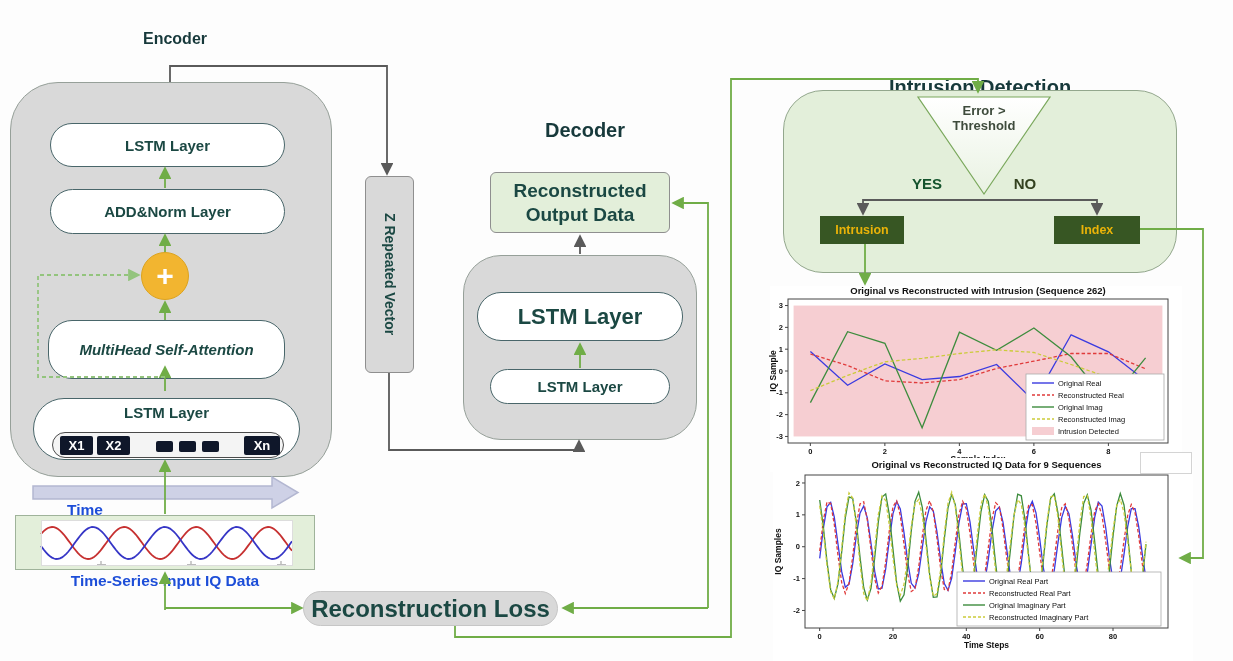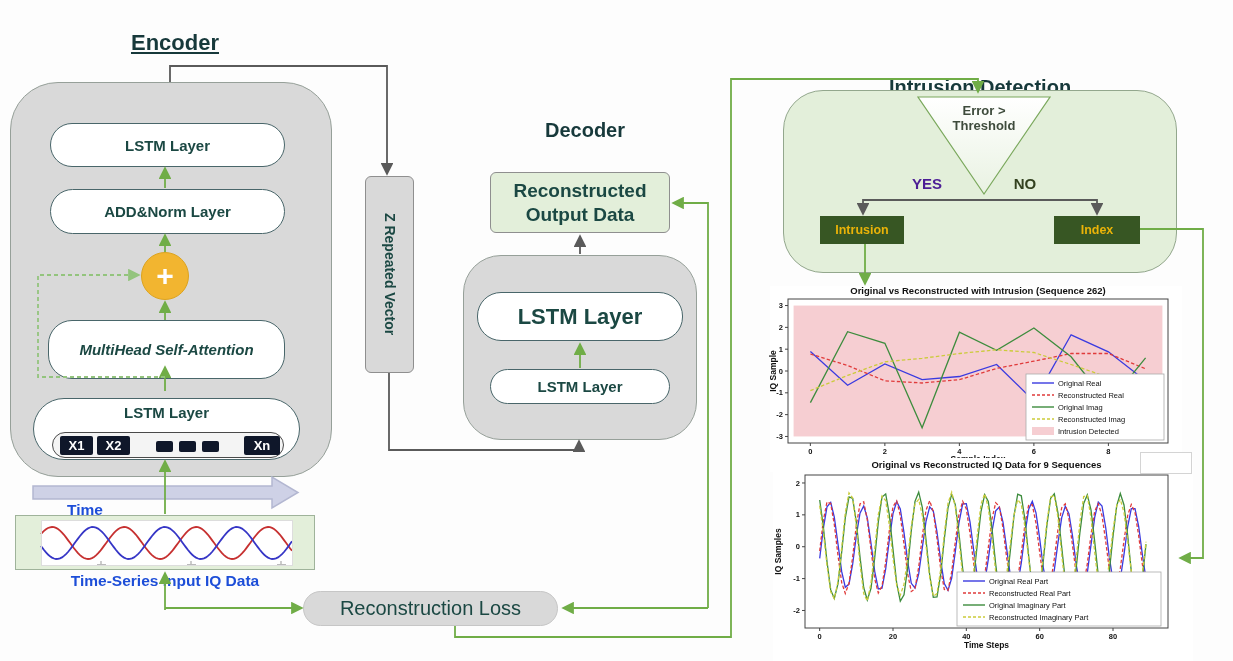--- a/index.html
+++ b/index.html
@@ -24,21 +24,21 @@
   svg{overflow:visible;}
   svg text{font-family:"Liberation Sans",sans-serif;}
   #overlay{position:absolute;left:0;top:0;z-index:3;pointer-events:none;}
   .chart{position:absolute;z-index:2;background:#fff;}
 </style>
 </head>
 <body>
 
 <div id="stage">
 
-  <div class="abs hdr" style="left:105px;top:30px;width:140px;font-size:22px;text-decoration:underline;">Encoder</div>
+  <div class="abs hdr" style="left:105px;top:30px;width:140px;font-size:16px;">Encoder</div>
   <div class="abs hdr" style="left:515px;top:119px;width:140px;font-size:20px;">Decoder</div>
   <div class="abs hdr" style="left:855px;top:36px;width:250px;font-size:20px;margin-top:40px;">Intrusion Detection</div>
 
   <div class="abs graybox" style="left:10px;top:82px;width:322px;height:395px;border-radius:48px;"></div>
   <div class="abs pill" style="left:50px;top:123px;width:235px;height:44px;">LSTM Layer</div>
   <div class="abs pill" style="left:50px;top:189px;width:235px;height:45px;">ADD&amp;Norm Layer</div>
   <div class="abs" id="plus-circle" style="left:141px;top:252px;width:48px;height:48px;">+</div>
   <div class="abs pill" style="left:48px;top:320px;width:237px;height:59px;font-style:italic;">MultiHead Self-Attention</div>
 
   <div class="abs pill" style="left:33px;top:398px;width:267px;height:62px;border-radius:31px;display:block;">
@@ -73,26 +73,26 @@
     <span style="writing-mode:vertical-rl;font-weight:bold;font-size:14px;color:#1b4843;">Z Repeated Vector</span>
   </div>
 
   <div class="abs greenbox pre" style="left:490px;top:172px;width:180px;height:61px;border-radius:6px;border:1px solid #8f8f8f;font-weight:bold;font-size:19px;text-align:center;padding-top:6px;line-height:1.25;color:#1b4843;">Reconstructed
 Output Data</div>
 
   <div class="abs graybox" style="left:463px;top:255px;width:234px;height:185px;border-radius:38px;"></div>
   <div class="abs pill" style="left:477px;top:292px;width:206px;height:49px;font-size:22px;">LSTM Layer</div>
   <div class="abs pill" style="left:490px;top:369px;width:180px;height:35px;font-size:15px;">LSTM Layer</div>
 
-  <div class="abs" style="left:303px;top:591px;width:255px;height:35px;background:#d9d9d9;border:1px solid #c6c6c6;border-radius:18px;display:flex;align-items:center;justify-content:center;font-weight:normal;font-size:20px;color:#1b4843;z-index:2;">Reconstruction Loss</div>
+  <div class="abs" style="left:303px;top:591px;width:255px;height:35px;background:#d9d9d9;border:1px solid #c6c6c6;border-radius:18px;display:flex;align-items:center;justify-content:center;font-weight:bold;font-size:24px;color:#1b4843;z-index:2;">Reconstruction Loss</div>
 
   <div class="abs greenbox" style="left:783px;top:90px;width:394px;height:183px;border-radius:40px;border:1.2px solid #93a78d;"></div>
   <div class="abs pre" style="left:925px;top:103px;width:118px;text-align:center;font-weight:bold;font-size:13px;color:#3e4b3c;z-index:4;">Error &gt;
 Threshold</div>
-  <div class="abs lbl" style="left:897px;top:175px;width:60px;font-size:15px;text-align:center;color:#4c1d95;">YES</div>
+  <div class="abs lbl" style="left:897px;top:175px;width:60px;font-size:15px;text-align:center;color:#14532d;">YES</div>
   <div class="abs lbl" style="left:995px;top:175px;width:60px;font-size:15px;text-align:center;color:#33411f;">NO</div>
   <div class="abs dkgreen" style="left:820px;top:216px;width:84px;height:28px;">Intrusion</div>
   <div class="abs dkgreen" style="left:1054px;top:216px;width:86px;height:28px;">Index</div>
 
   <svg id="chart1" class="chart" style="left:770px;top:286px;" width="412" height="186">
       <rect x="23.588235294117645" y="19.545454545454533" width="368.8235294117647" height="130.90909090909093" fill="#f6ced2"></rect>
       <rect x="18" y="13" width="380" height="144" fill="none" stroke="#444" stroke-width="1"></rect>
       <line x1="40.35294117647059" y1="157" x2="40.35294117647059" y2="160" stroke="#444"></line>
       <text x="40.35294117647059" y="168" text-anchor="middle" font-size="7.5" fill="#111" font-weight="bold">0</text>
       <line x1="114.86274509803923" y1="157" x2="114.86274509803923" y2="160" stroke="#444"></line>

